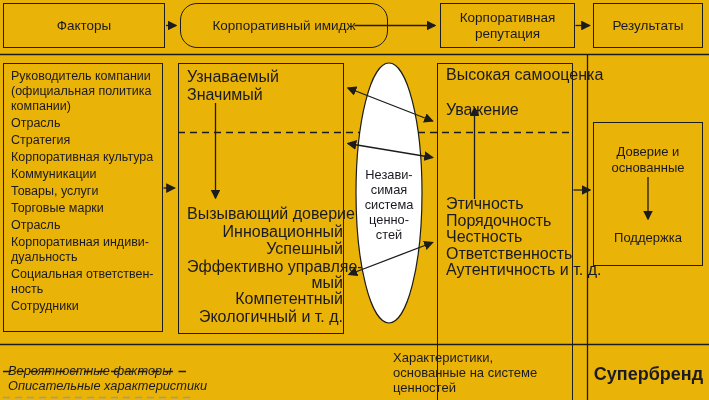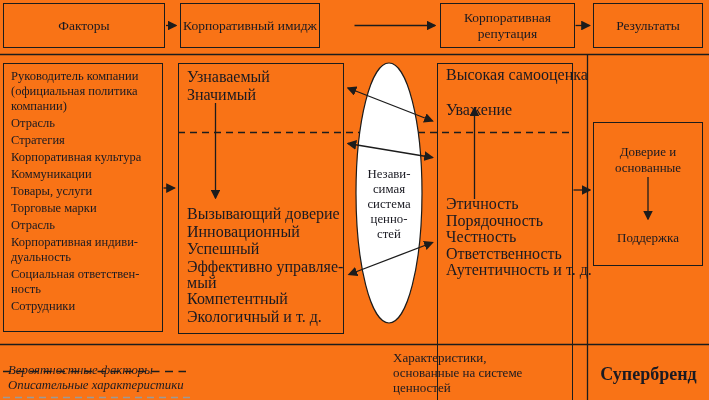--- a/index.html
+++ b/index.html
@@ -1,36 +1,36 @@
 <!DOCTYPE html>
 <html><head>
 <meta charset="utf-8">
 <style>
   html,body{margin:0;padding:0;background:#ffffff;}
   #stage{
-    position:relative;width:709px;height:400px;background:#f97316;
-    font-family:Liberation Serif, serif;
+    position:relative;width:709px;height:400px;background:#eab308;
+    font-family:Liberation Sans, sans-serif;
     color:#1a1a22;overflow:hidden;
   }
   #wires{position:absolute;left:0;top:0;width:709px;height:400px;z-index:1;}
   .box{
     position:absolute;box-sizing:border-box;border:1.4px solid #1c1c1c;
     background:transparent;z-index:2;
   }
   .flowbox{display:flex;align-items:center;justify-content:center;
     text-align:center;font-size:13.5px;line-height:15.5px;}
   .fb{font-size:12.5px;}
   .fb .line{line-height:15px;margin-top:2px;padding-left:7px;white-space:nowrap;}
   .fb .line:first-child{margin-top:5px;}
   .fb .line.cont{margin-top:0;}
   .seg{position:absolute;left:0;right:0;font-size:16px;}
   .seg .line{padding-left:8px;white-space:nowrap;}
   .seg-top .line{line-height:16px;}
   .seg-top .line + .line{margin-top:2px;}
-  .bm .line{line-height:17.5px;}
+  .bm .line{line-height:17.5px;text-align:right;}
   .bm .line.cont{line-height:15px;}
   .br .line{line-height:16.6px;}
   .ell-label{
     position:absolute;z-index:2;text-align:center;font-size:12.8px;line-height:15px;
   }
   .center-col{text-align:center;font-size:13px;line-height:16px;}
   .legend-italic{position:absolute;z-index:2;font-style:italic;font-size:12.8px;white-space:nowrap;}
   .note{position:absolute;z-index:2;font-size:13px;line-height:15px;}
   .superbrand{
     position:absolute;z-index:2;font-weight:bold;font-size:18px;
@@ -75,21 +75,21 @@
       <line x1="432.5" y1="242.5" x2="349" y2="274.5" marker-start="url(#ah)" marker-end="url(#ah)"></line>
 
       <line x1="3" y1="371.5" x2="186" y2="371.5" stroke-dasharray="8,5.5"></line>
       <line x1="3" y1="397.5" x2="191" y2="397.5" stroke="#9a9a9a" stroke-dasharray="7,5"></line>
     </g>
   </svg>
 
   <div class="box flowbox" style="left:3px;top:3px;width:162px;height:45px;">
     <span>Факторы</span>
   </div>
-  <div class="box flowbox" style="left:180px;top:3px;width:140px;height:45px;">
+  <div class="box flowbox" style="left:180px;top:3px;width:208px;height:45px;border-radius:17px;">
     <span>Корпоративный имидж</span>
   </div>
   <div class="box flowbox" style="left:440px;top:3px;width:135px;height:45px;">
     <span>Корпоративная репутация</span>
   </div>
   <div class="box flowbox" style="left:593px;top:3px;width:110px;height:45px;">
     <span>Результаты</span>
   </div>
 
   <div class="box fb" style="left:3px;top:63px;width:160px;height:269px;">

